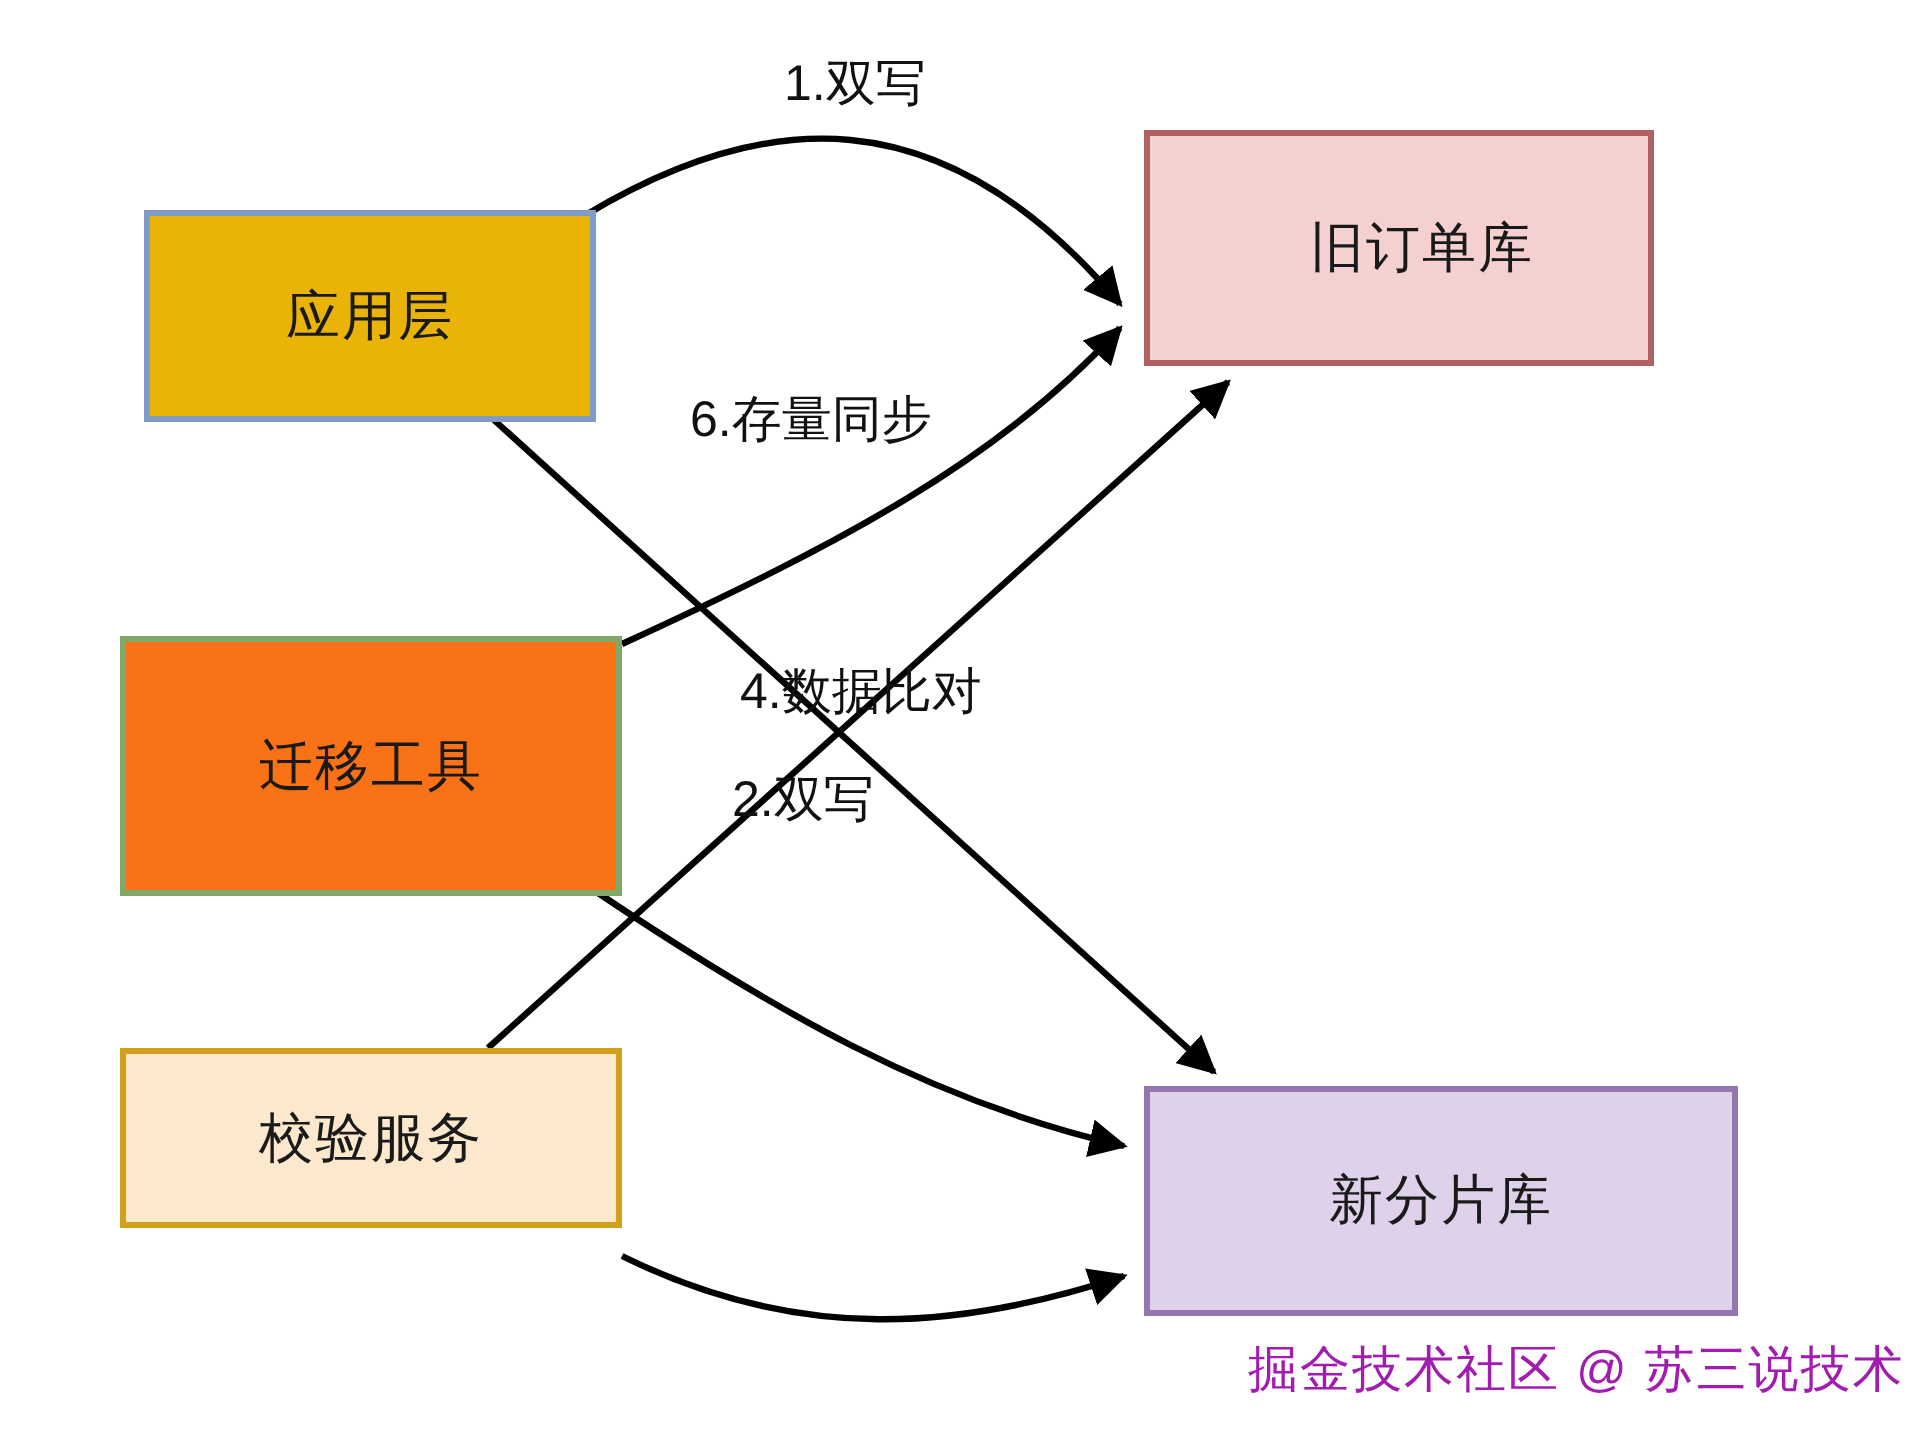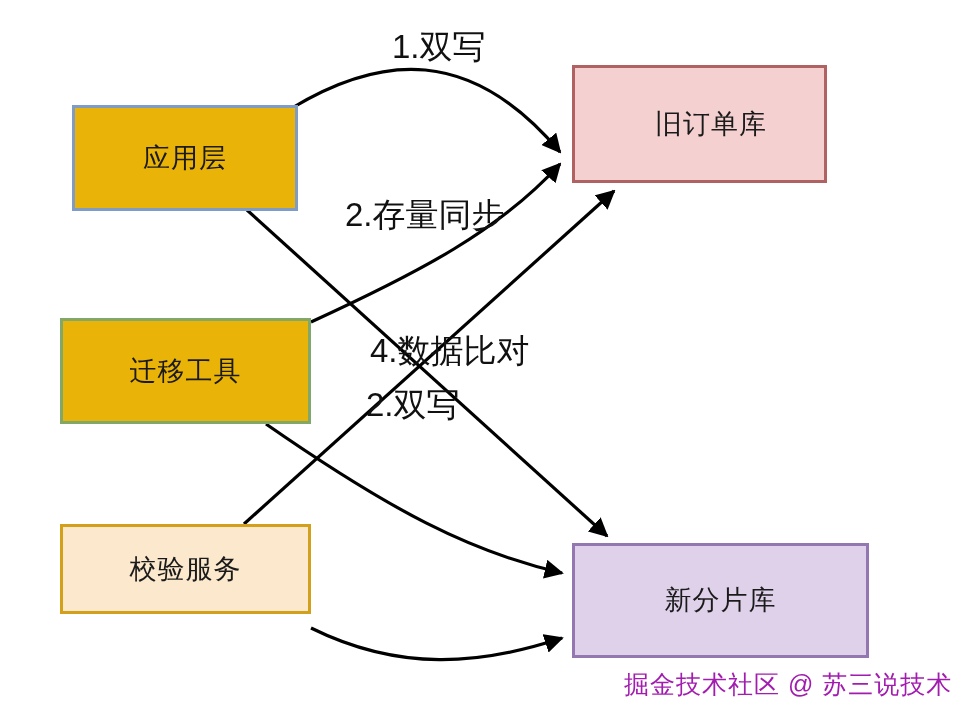--- a/index.html
+++ b/index.html
@@ -41,38 +41,38 @@
   }
   .node-label {
     line-height: 1;
     white-space: nowrap;
   }
   #node-app {
     left: 72px;  top: 105px;  width: 226px;  height: 106px;
     background: #eab308;  border-color: #7e9cc5;
   }
   #node-migrate {
-    left: 60px;  top: 318px;  width: 251px;  height: 106px;
-    background: #eab308;  border-color: #81a869;
+    left: 60px;  top: 318px;  width: 251px;  height: 130px;
+    background: #f97316;  border-color: #81a869;
   }
   #node-verify {
     left: 60px;  top: 524px;  width: 251px;  height: 90px;
     background: #fce8cd;  border-color: #d2a01a;
   }
   #node-oldorder {
     left: 572px;  top: 65px;  width: 255px;  height: 118px;
     background: #f5d0d1;  border-color: #b06262; padding-left: 23px;
   }
   #node-newshard {
     left: 572px;  top: 543px;  width: 297px;  height: 115px;
     background: #ded1e9;  border-color: #9477b0;
   }
   .edge-label {
     position: absolute;
-    font-size: 33px;
+    font-size: 25px;
     color: #111111;
     white-space: nowrap;
     font-family: "Liberation Sans", "DejaVu Sans", sans-serif;
     letter-spacing: 0px;
   }
   #label-1 { left: 392px; top: 25px; }
   #label-3 { left: 345px; top: 193px; }
   #label-4 { left: 370px; top: 329px; }
   #label-2 { left: 366px; top: 383px; }
   #watermark {
@@ -126,21 +126,21 @@
   <div class="node" id="node-oldorder">
     <span class="node-label">旧订单库</span>
   </div>
 
   <div class="node" id="node-newshard">
     <span class="node-label">新分片库</span>
   </div>
 
   <div class="edge-label" id="label-1">1.双写</div>
 
-  <div class="edge-label" id="label-3">2.存量同步</div>
+  <div class="edge-label" id="label-3">6.存量同步</div>
 
   <div class="edge-label" id="label-4">4.数据比对</div>
 
   <div class="edge-label" id="label-2">2.双写</div>
 
   <div id="watermark">掘金技术社区 @ 苏三说技术</div>
 
 </div>
 
 </body></html>

